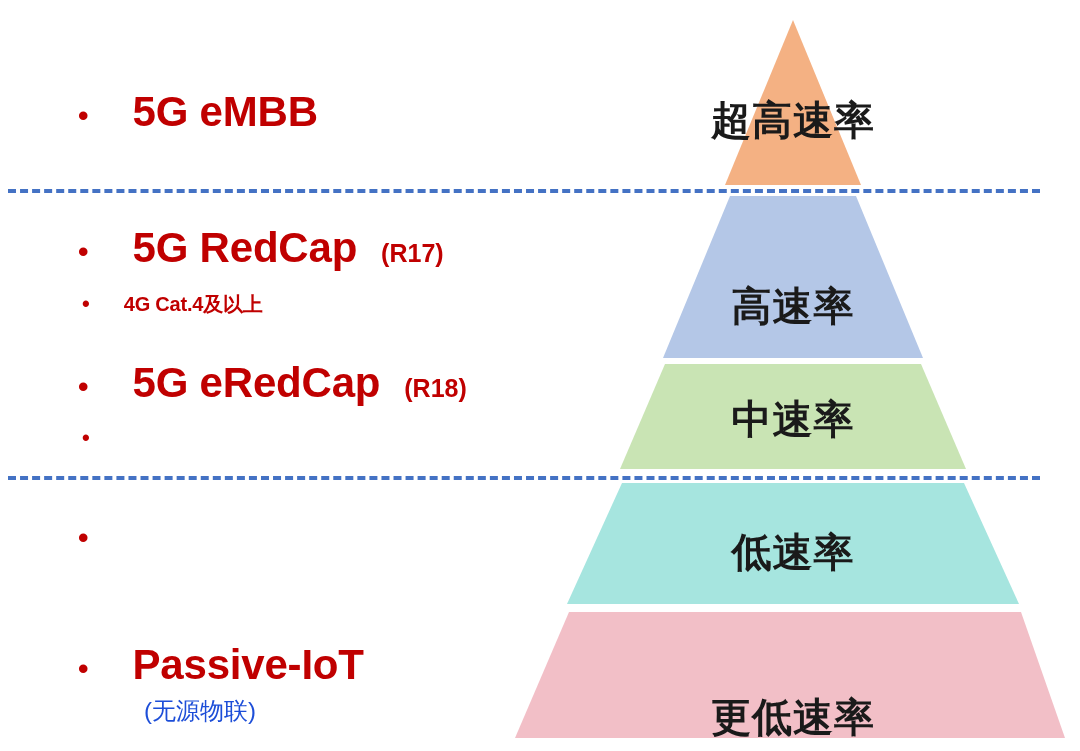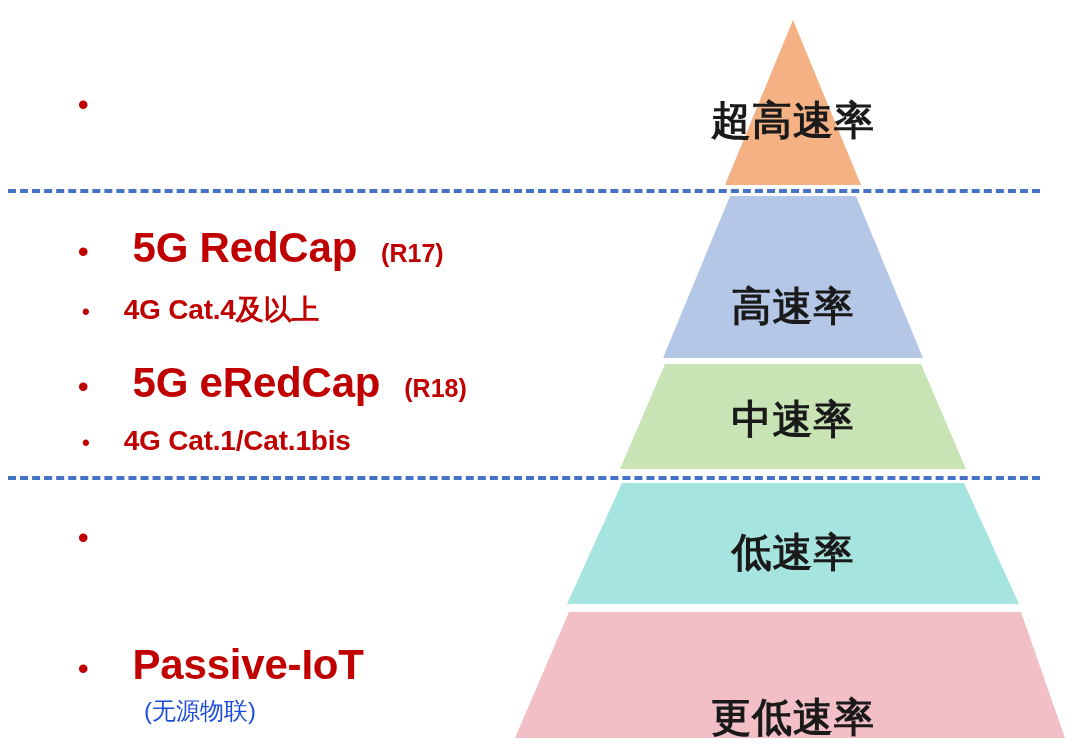--- a/index.html
+++ b/index.html
@@ -63,21 +63,21 @@
     white-space: nowrap;
     text-align: right;
   }
 
   
   .lvl-1 .bullet-dot { font-size: 30px; }
   .lvl-1 .bullet-main { font-size: 42px; }
   .lvl-1 .bullet-suffix { font-size: 25px; }
 
   .lvl-2 .bullet-dot { font-size: 22px; }
-  .lvl-2 .bullet-main { font-size: 28px; }
+  .lvl-2 .bullet-main { font-size: 20px; }
 
   
   #row-embb      { left: 78px; top: 88px; }
   #row-redcap    { left: 78px; top: 224px; }
   #row-cat4      { left: 82px; top: 291px; }
   #row-eredcap   { left: 78px; top: 359px; }
   #row-cat1      { left: 82px; top: 425px; }
   #row-nbiot     { left: 78px; top: 521px; }
   #row-passive   { left: 78px; top: 641px; }
   #note-passive  { left: 144px; top: 695px; font-size: 24px; }
@@ -141,20 +141,21 @@
     <div class="tier-label" id="label-vlow">更低速率</div>
   </div>
 
   <div class="divider" id="divider-top"></div>
   <div class="divider" id="divider-bottom"></div>
 
   <div id="bullet-list">
 
     <div class="bullet-row lvl-1" id="row-embb">
       <span class="bullet-dot">•</span>
+      <span class="bullet-main">5G eMBB</span>
     </div>
 
     <div class="bullet-row lvl-1" id="row-redcap">
       <span class="bullet-dot">•</span>
       <span class="bullet-main">5G RedCap</span>
       <span class="bullet-suffix">(R17)</span>
     </div>
 
     <div class="bullet-row lvl-2" id="row-cat4">
       <span class="bullet-dot">•</span>
@@ -162,21 +163,20 @@
     </div>
 
     <div class="bullet-row lvl-1" id="row-eredcap">
       <span class="bullet-dot">•</span>
       <span class="bullet-main">5G eRedCap</span>
       <span class="bullet-suffix">(R18)</span>
     </div>
 
     <div class="bullet-row lvl-2" id="row-cat1">
       <span class="bullet-dot">•</span>
-      <span class="bullet-main">4G Cat.1/Cat.1bis</span>
     </div>
 
     <div class="bullet-row lvl-1" id="row-nbiot">
       <span class="bullet-dot">•</span>
     </div>
 
     <div class="bullet-row lvl-1" id="row-passive">
       <span class="bullet-dot">•</span>
       <span class="bullet-main">Passive-IoT</span>
     </div>

